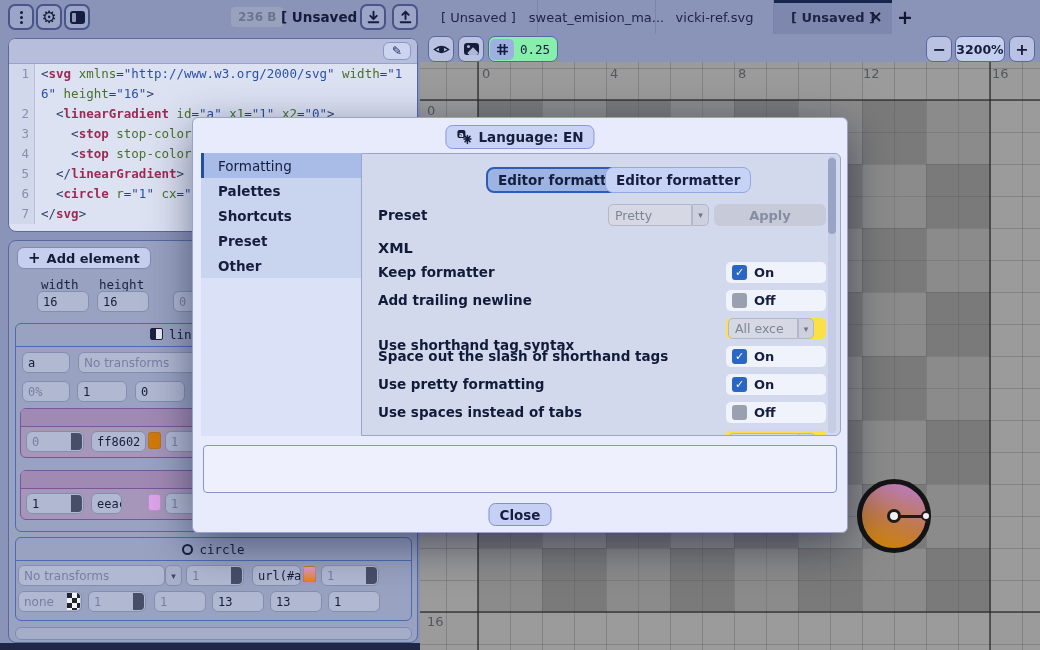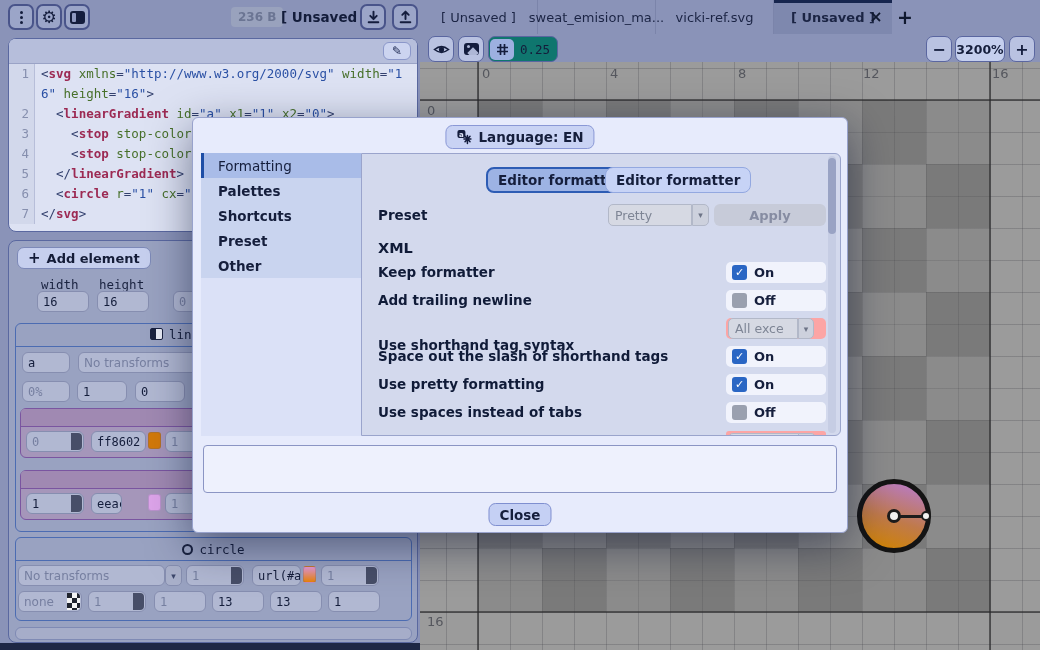--- a/index.html
+++ b/index.html
@@ -14,21 +14,21 @@
   .tabs{position:absolute;left:420px;top:0;width:620px;height:34px;display:flex;align-items:stretch;}
   .tab{width:118px;display:flex;align-items:center;justify-content:center;position:relative;
        font-size:13px;color:#1b2444;border-right:1px solid #7b84aa;box-sizing:border-box;cursor:default;}
   .tab.active{background:#7e88ae;box-shadow:inset 0 3px 0 #16254e;font-weight:bold;border-right:none;}
   .tab-close{position:absolute;right:7px;top:7px;width:18px;height:18px;display:flex;align-items:center;
        justify-content:center;font-size:16px;font-weight:bold;color:#10192f;}
   .tab-add{width:26px;display:flex;align-items:center;justify-content:center;font-size:19px;font-weight:bold;color:#10192f;}
   
   .ctbtn{position:absolute;width:26px;height:26px;border:1.5px solid #5a66a0;border-radius:7px;
          background:#b9c2e1;display:flex;align-items:center;justify-content:center;color:#15204000;box-sizing:border-box;}
-  .grp{position:absolute;height:26px;border:1.5px solid #5a66a0;border-radius:7px;background:#0f766e;
+  .grp{position:absolute;height:26px;border:1.5px solid #5a66a0;border-radius:7px;background:#86efac;
        display:flex;align-items:center;box-sizing:border-box;}
   .gridbtn{width:24px;height:21px;margin:0 0 0 1px;border-radius:5px;background:#9db0e0;
        display:flex;align-items:center;justify-content:center;}
   .mono{font-family:"DejaVu Sans Mono","Liberation Mono",monospace;}
   .zoompill{position:absolute;height:26px;border:1.5px solid #5a66a0;border-radius:7px;background:#c5cfee;
        display:flex;align-items:center;justify-content:center;font-size:12.5px;font-weight:bold;box-sizing:border-box;}
   
   .canvas{position:absolute;left:420px;top:62px;width:620px;height:588px;background:#9b9b9b;
       background-image:linear-gradient(rgba(70,70,78,.28) 1px,transparent 1px),
                        linear-gradient(90deg,rgba(70,70,78,.28) 1px,transparent 1px);
@@ -101,21 +101,21 @@
       display:flex;align-items:center;justify-content:center;font-size:9px;color:#6d7487;box-sizing:border-box;}
   .graybtn{position:absolute;height:22px;background:#c7cbd9;border-radius:6px;font-size:13px;font-weight:bold;
       color:#868ca2;display:flex;align-items:center;justify-content:center;}
   .setrow-label{position:absolute;left:16px;font-size:13.5px;font-weight:600;color:#101b38;line-height:21px;}
   .togglepill{position:absolute;left:364px;width:100px;height:21px;background:#f1f3fc;border-radius:5px;
       display:flex;align-items:center;gap:7px;padding-left:6px;box-sizing:border-box;}
   .chk{width:15px;height:15px;border-radius:3px;display:flex;align-items:center;justify-content:center;
       color:#fff;font-size:11px;font-weight:bold;}
   .chk.on{background:#2a66c4;} .chk.off{background:#9aa0af;}
   .tstate{font-size:13px;font-weight:bold;}
-  .selpill{position:absolute;left:364px;width:100px;height:21px;background:#fca5a5;border-radius:5px;box-sizing:border-box;}
+  .selpill{position:absolute;left:364px;width:100px;height:21px;background:#fde047;border-radius:5px;box-sizing:border-box;}
   .scrtrack{position:absolute;right:4px;top:2px;bottom:2px;width:8px;background:#c6cde4;border-radius:4px;}
   .scrthumb{position:absolute;right:4px;top:4px;width:8px;height:76px;background:#99a3c4;border-radius:4px;}
   .descbox{position:absolute;left:10px;top:327px;width:634px;height:48px;background:#eef1fd;
       border:1.5px solid #8b95c4;border-radius:4px;box-sizing:border-box;}
   .closebtn{position:absolute;top:385px;left:50%;transform:translateX(-50%);height:23px;padding:0 10px;
       background:#c5d0f4;border:1.5px solid #7f8fd0;border-radius:7px;font-size:13.5px;font-weight:bold;
       display:flex;align-items:center;box-sizing:border-box;}
 </style>
 </head>
 <body>

